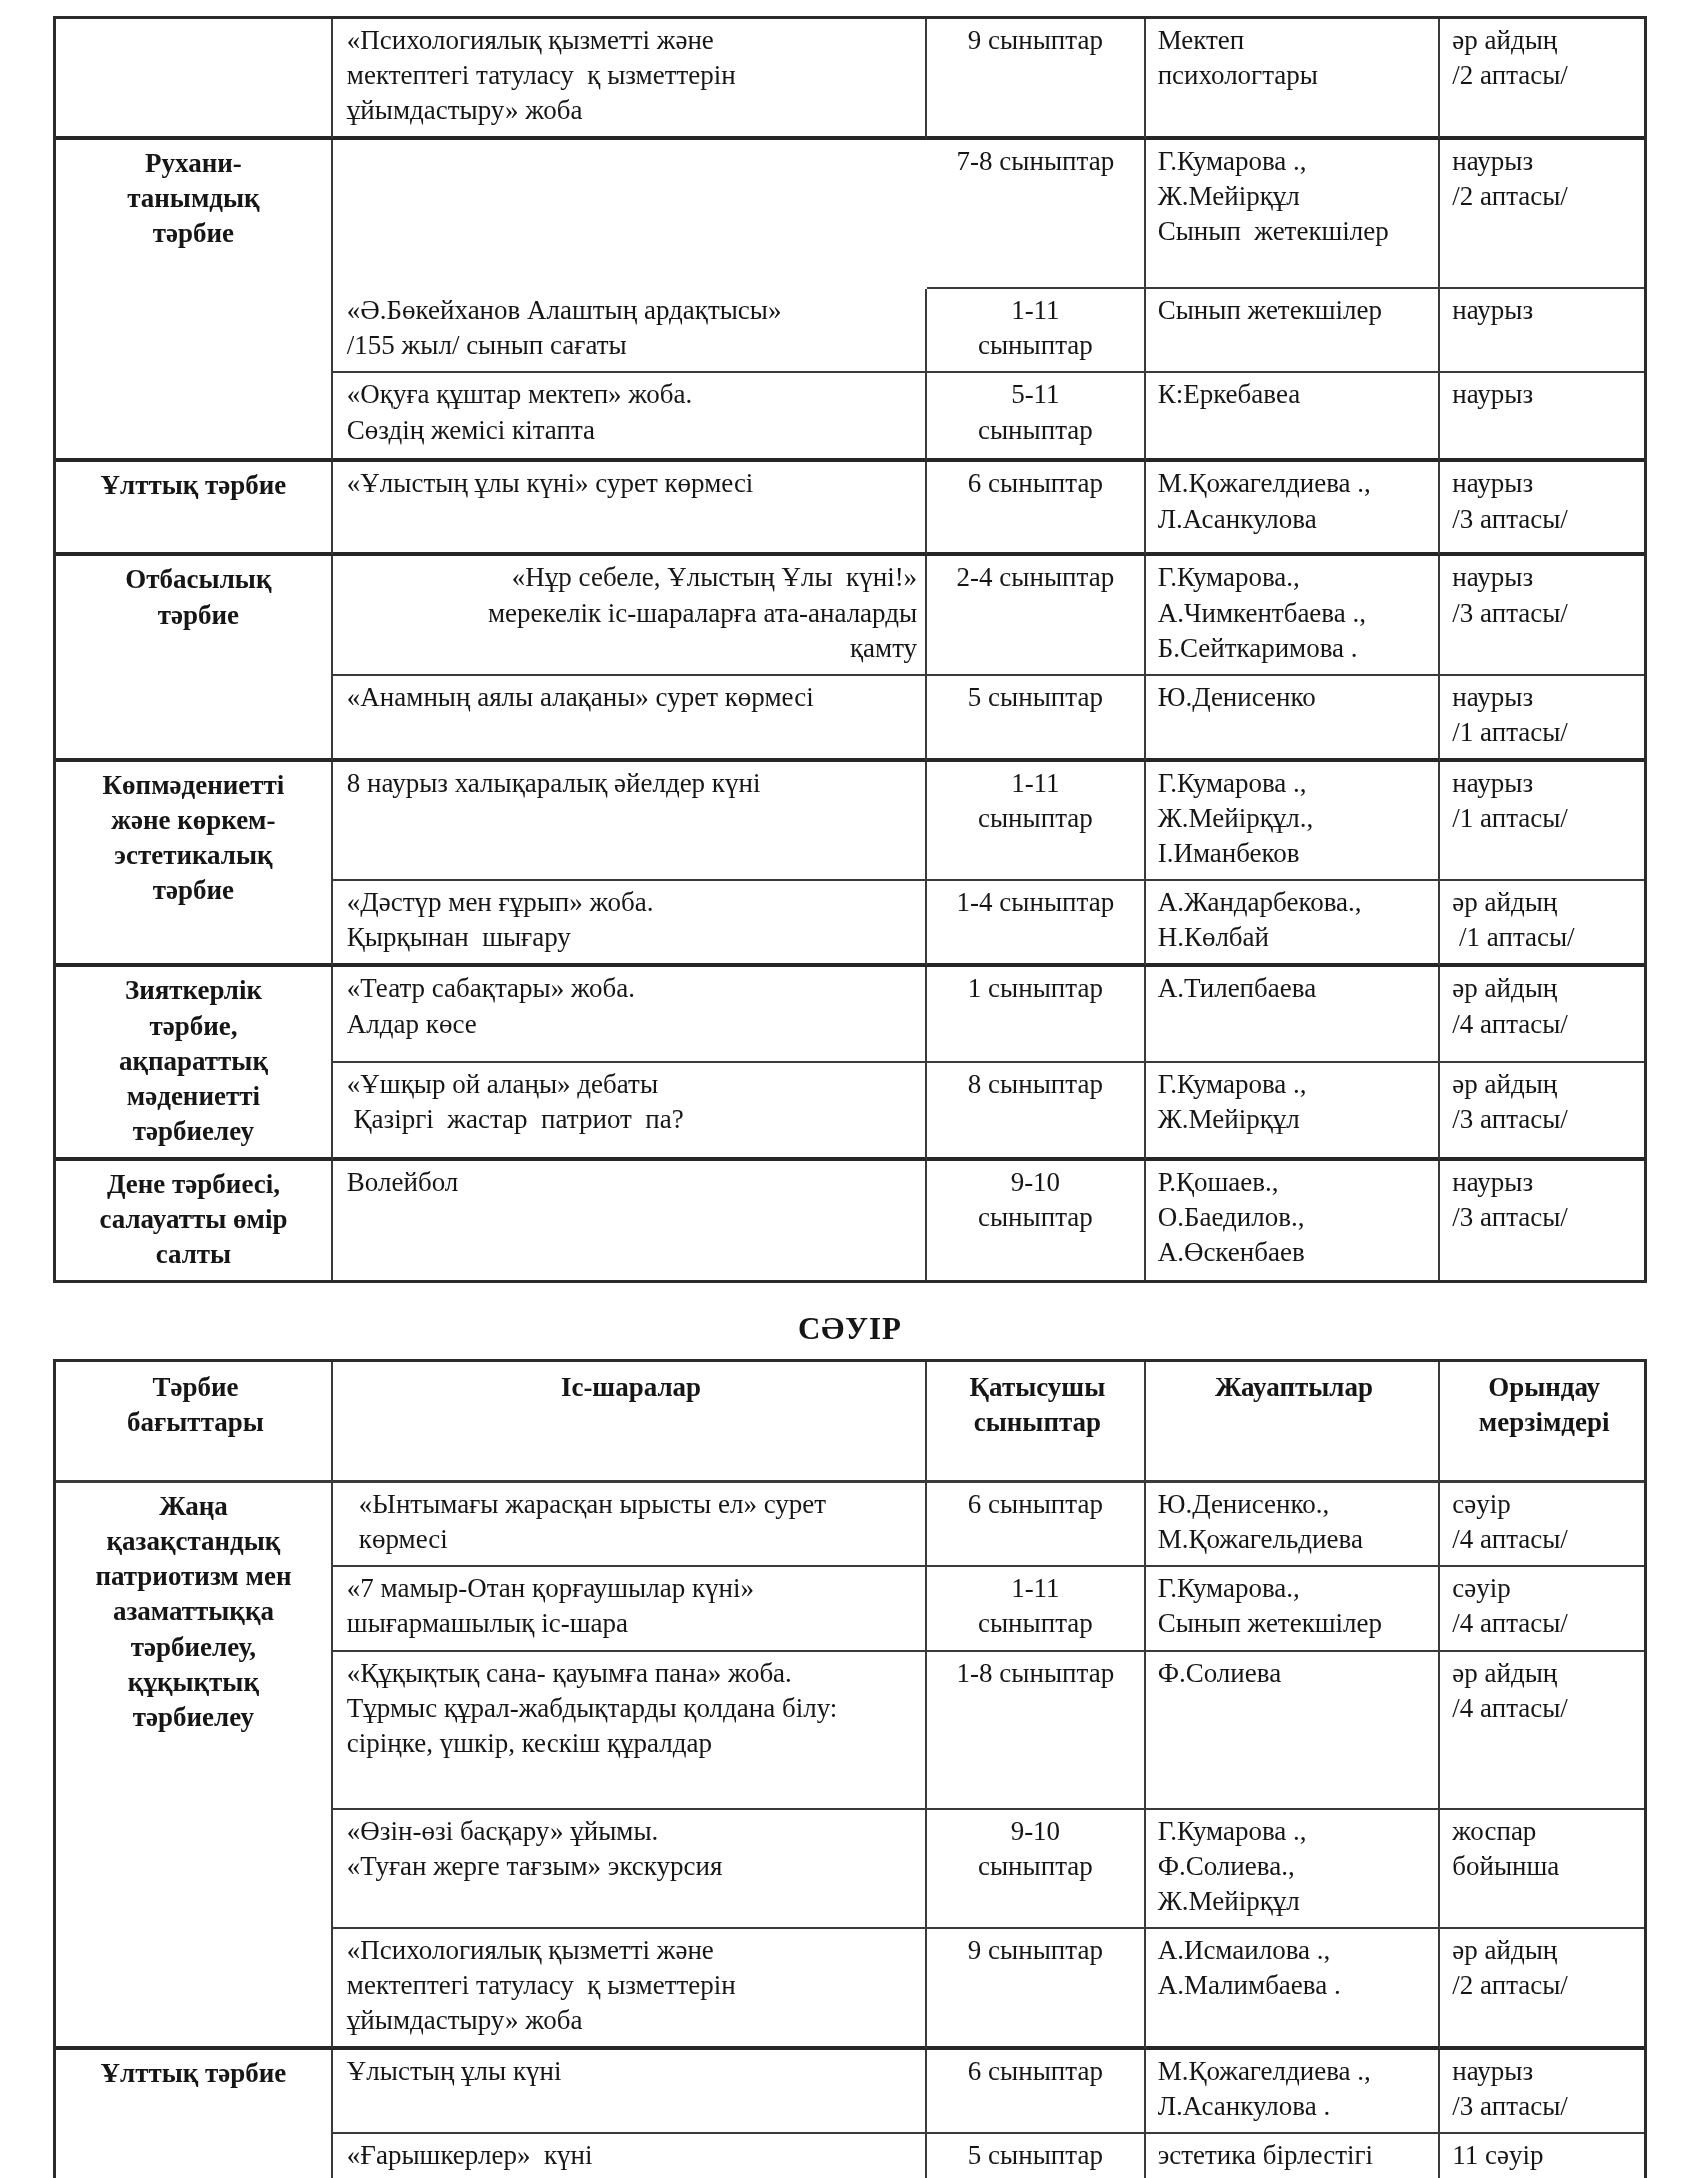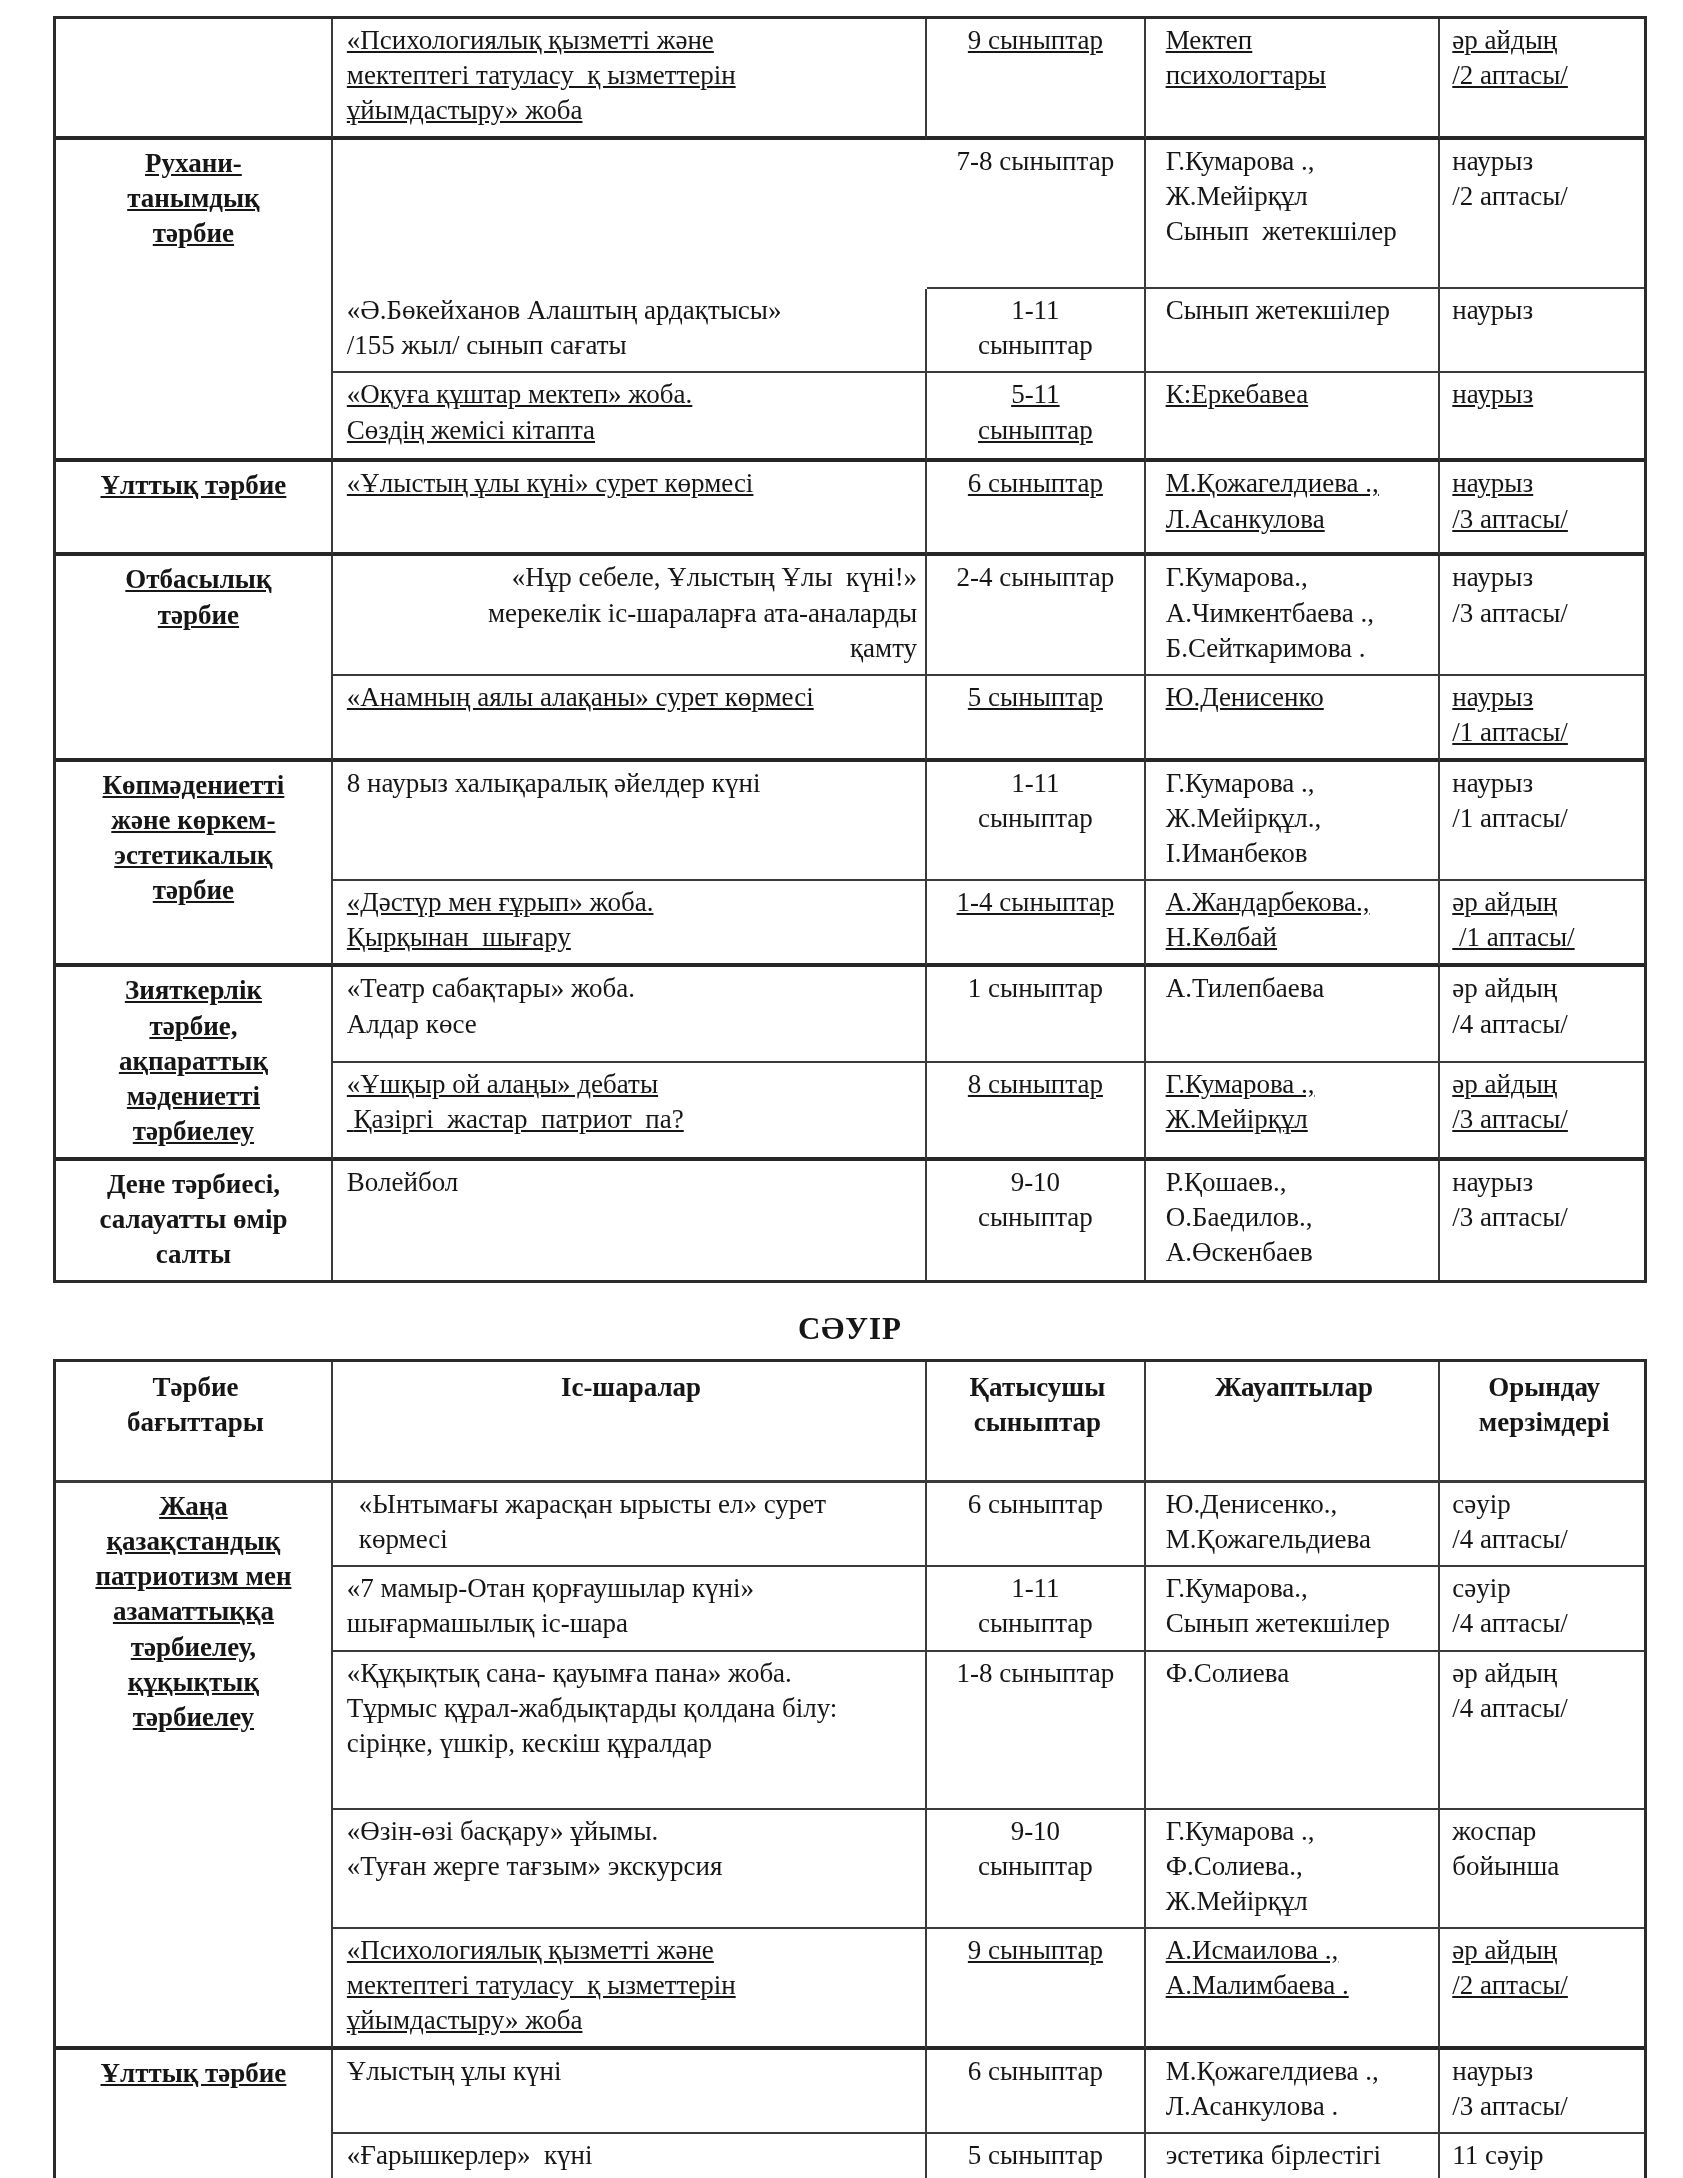--- a/index.html
+++ b/index.html
@@ -21,35 +21,35 @@
     white-space:pre-wrap;
     font-size:27px;
     line-height:1.3;
     padding:4px 8px 8px 12px;
     border-right:2px solid #3a3a3a;
     border-bottom:2px solid #3a3a3a;
     overflow:hidden;
   }
   .c5{border-right:none;}
   .last{border-bottom:none;}
-  .major{border-bottom-width:4px;border-bottom-color:#262626;text-decoration:underline;}
+  .major{border-bottom-width:4px;border-bottom-color:#262626;}
   .hcell{
     font-weight:bold;
     text-align:center;
     padding-top:8px;
     border-bottom-width:3px;
   }
   .dir{
     font-weight:bold;
     text-align:center;
     padding:6px 6px 8px 6px;
   }
   .classes{text-align:center;padding-left:6px;padding-right:6px;}
   .activity{padding-left:14px;}
-  .responsible{padding-left:20px;}
+  .responsible{padding-left:12px;}
   .period{padding-left:12px;}
   .month-title{
     text-align:center;
     font-weight:bold;
     font-size:31px;
     margin:28px 0 12px 0;
     letter-spacing:1px;
   }
 </style>
 </head>

